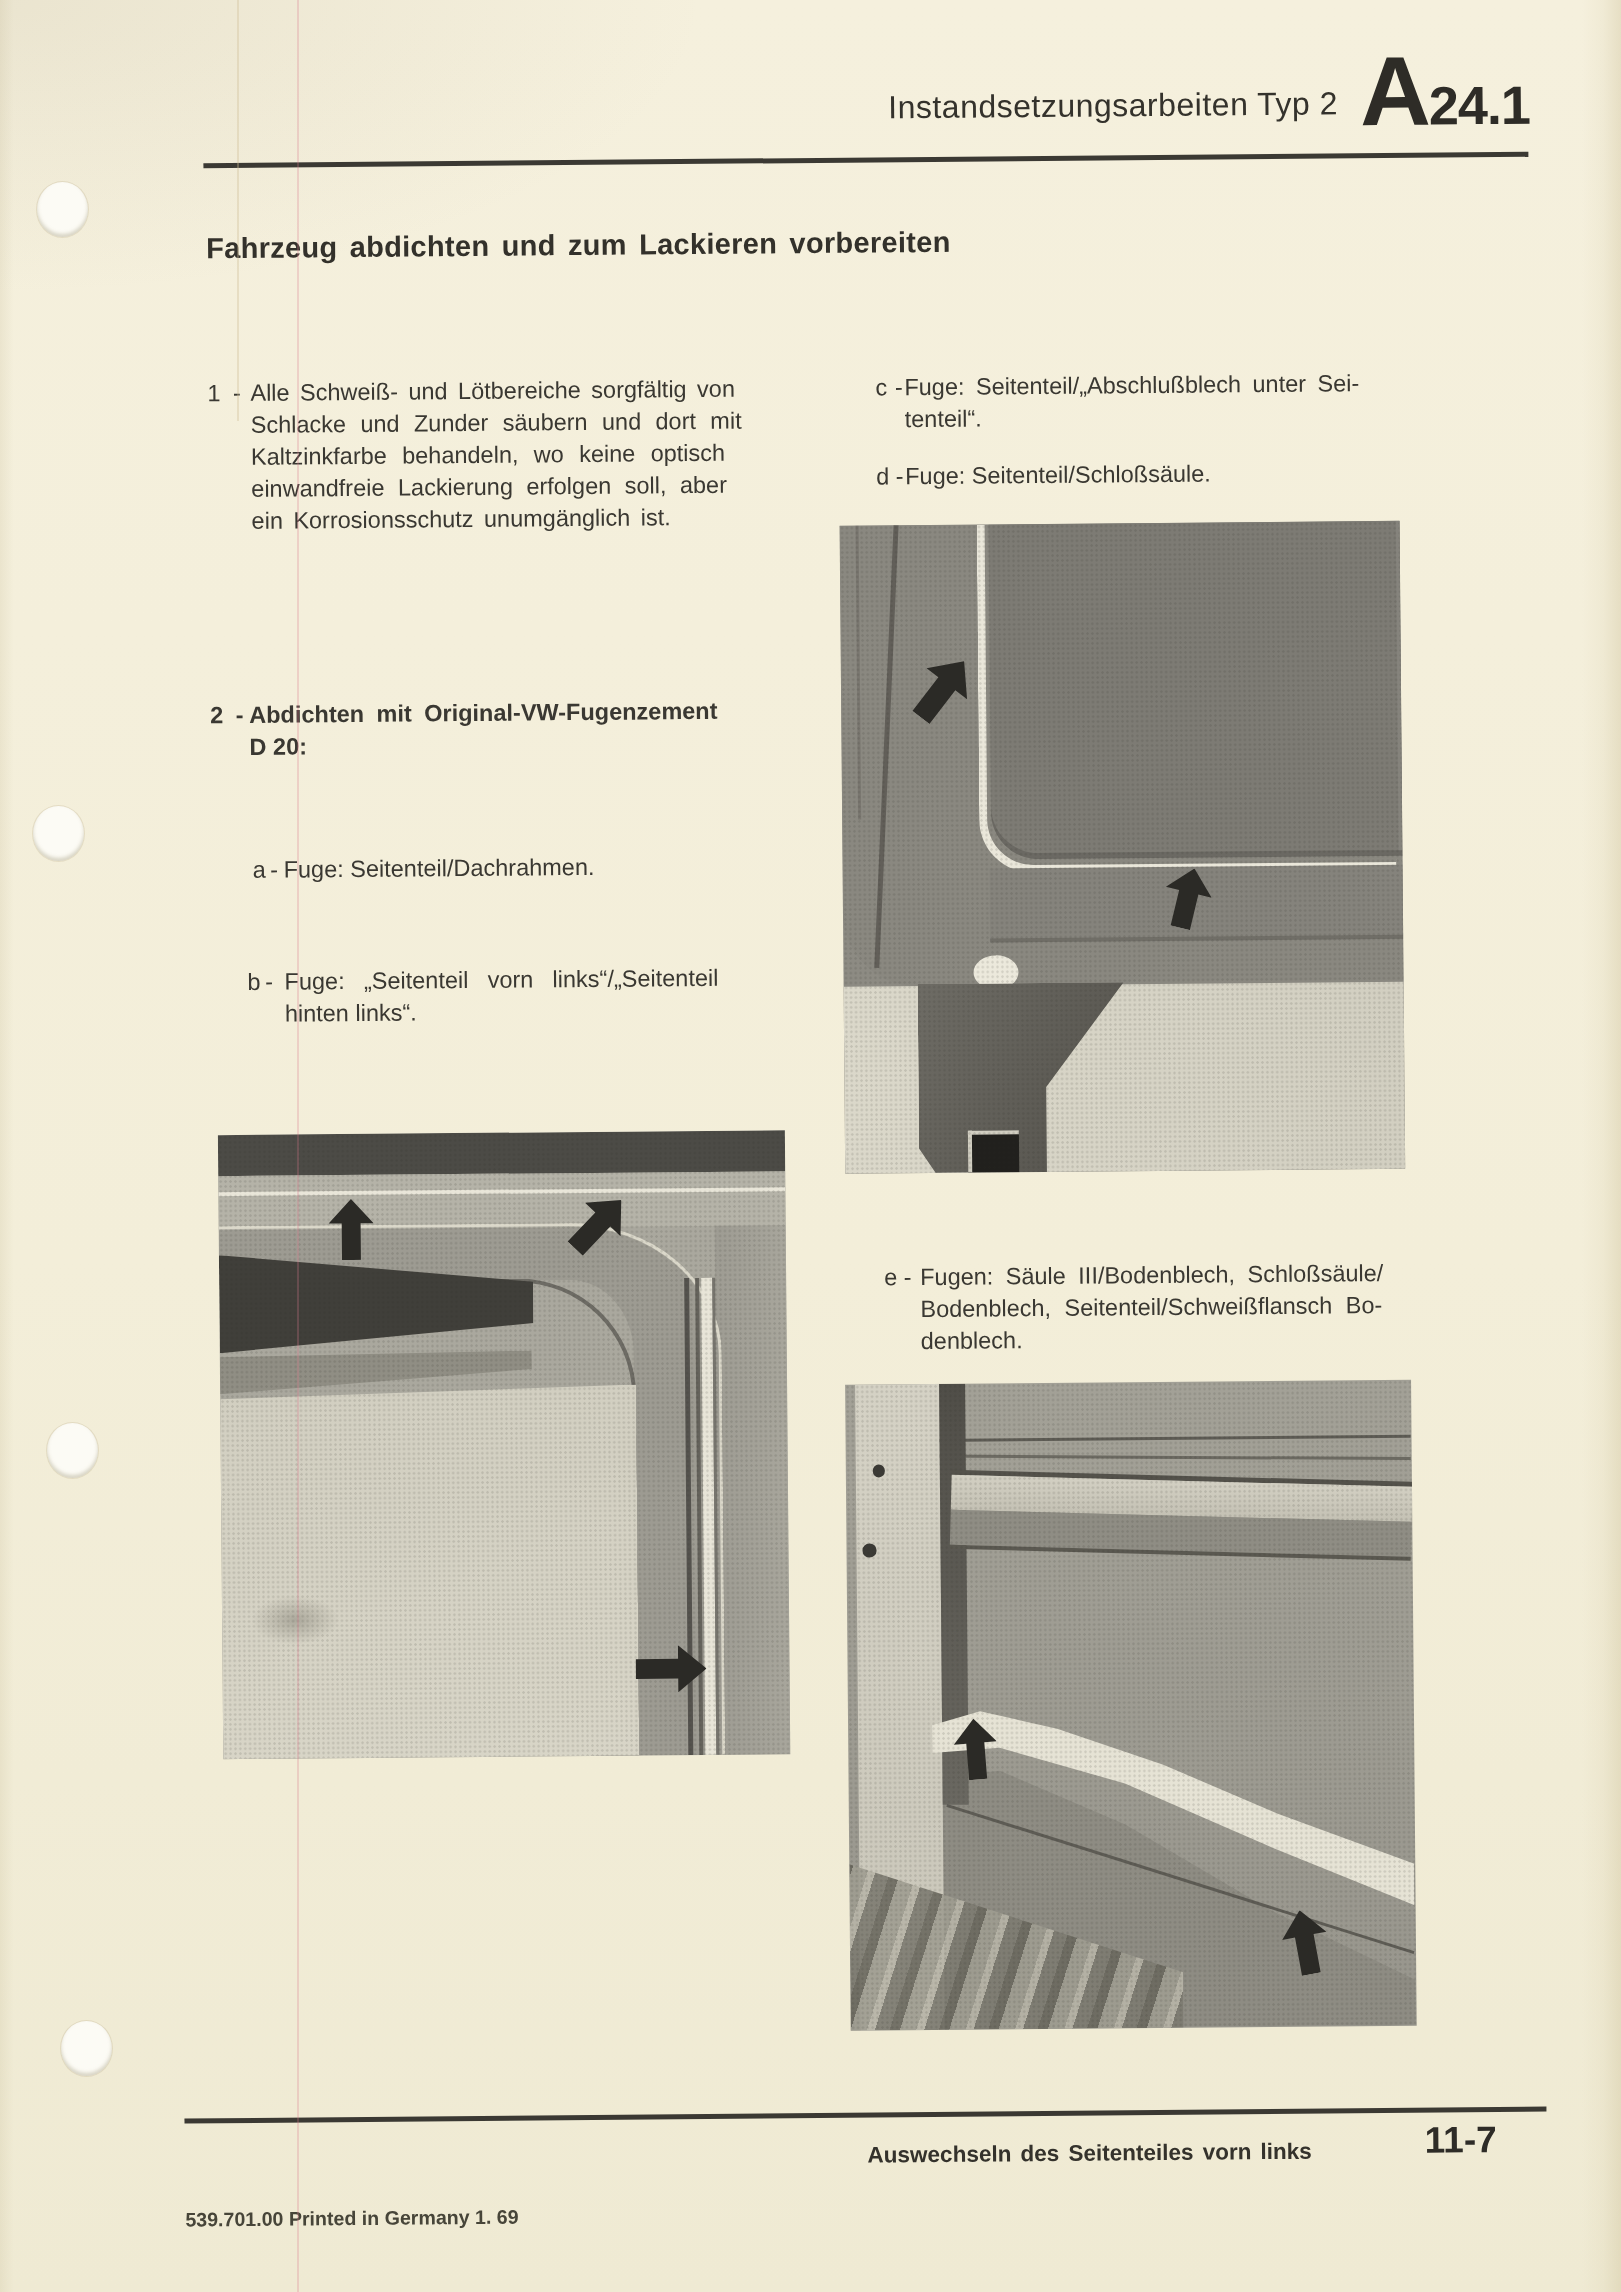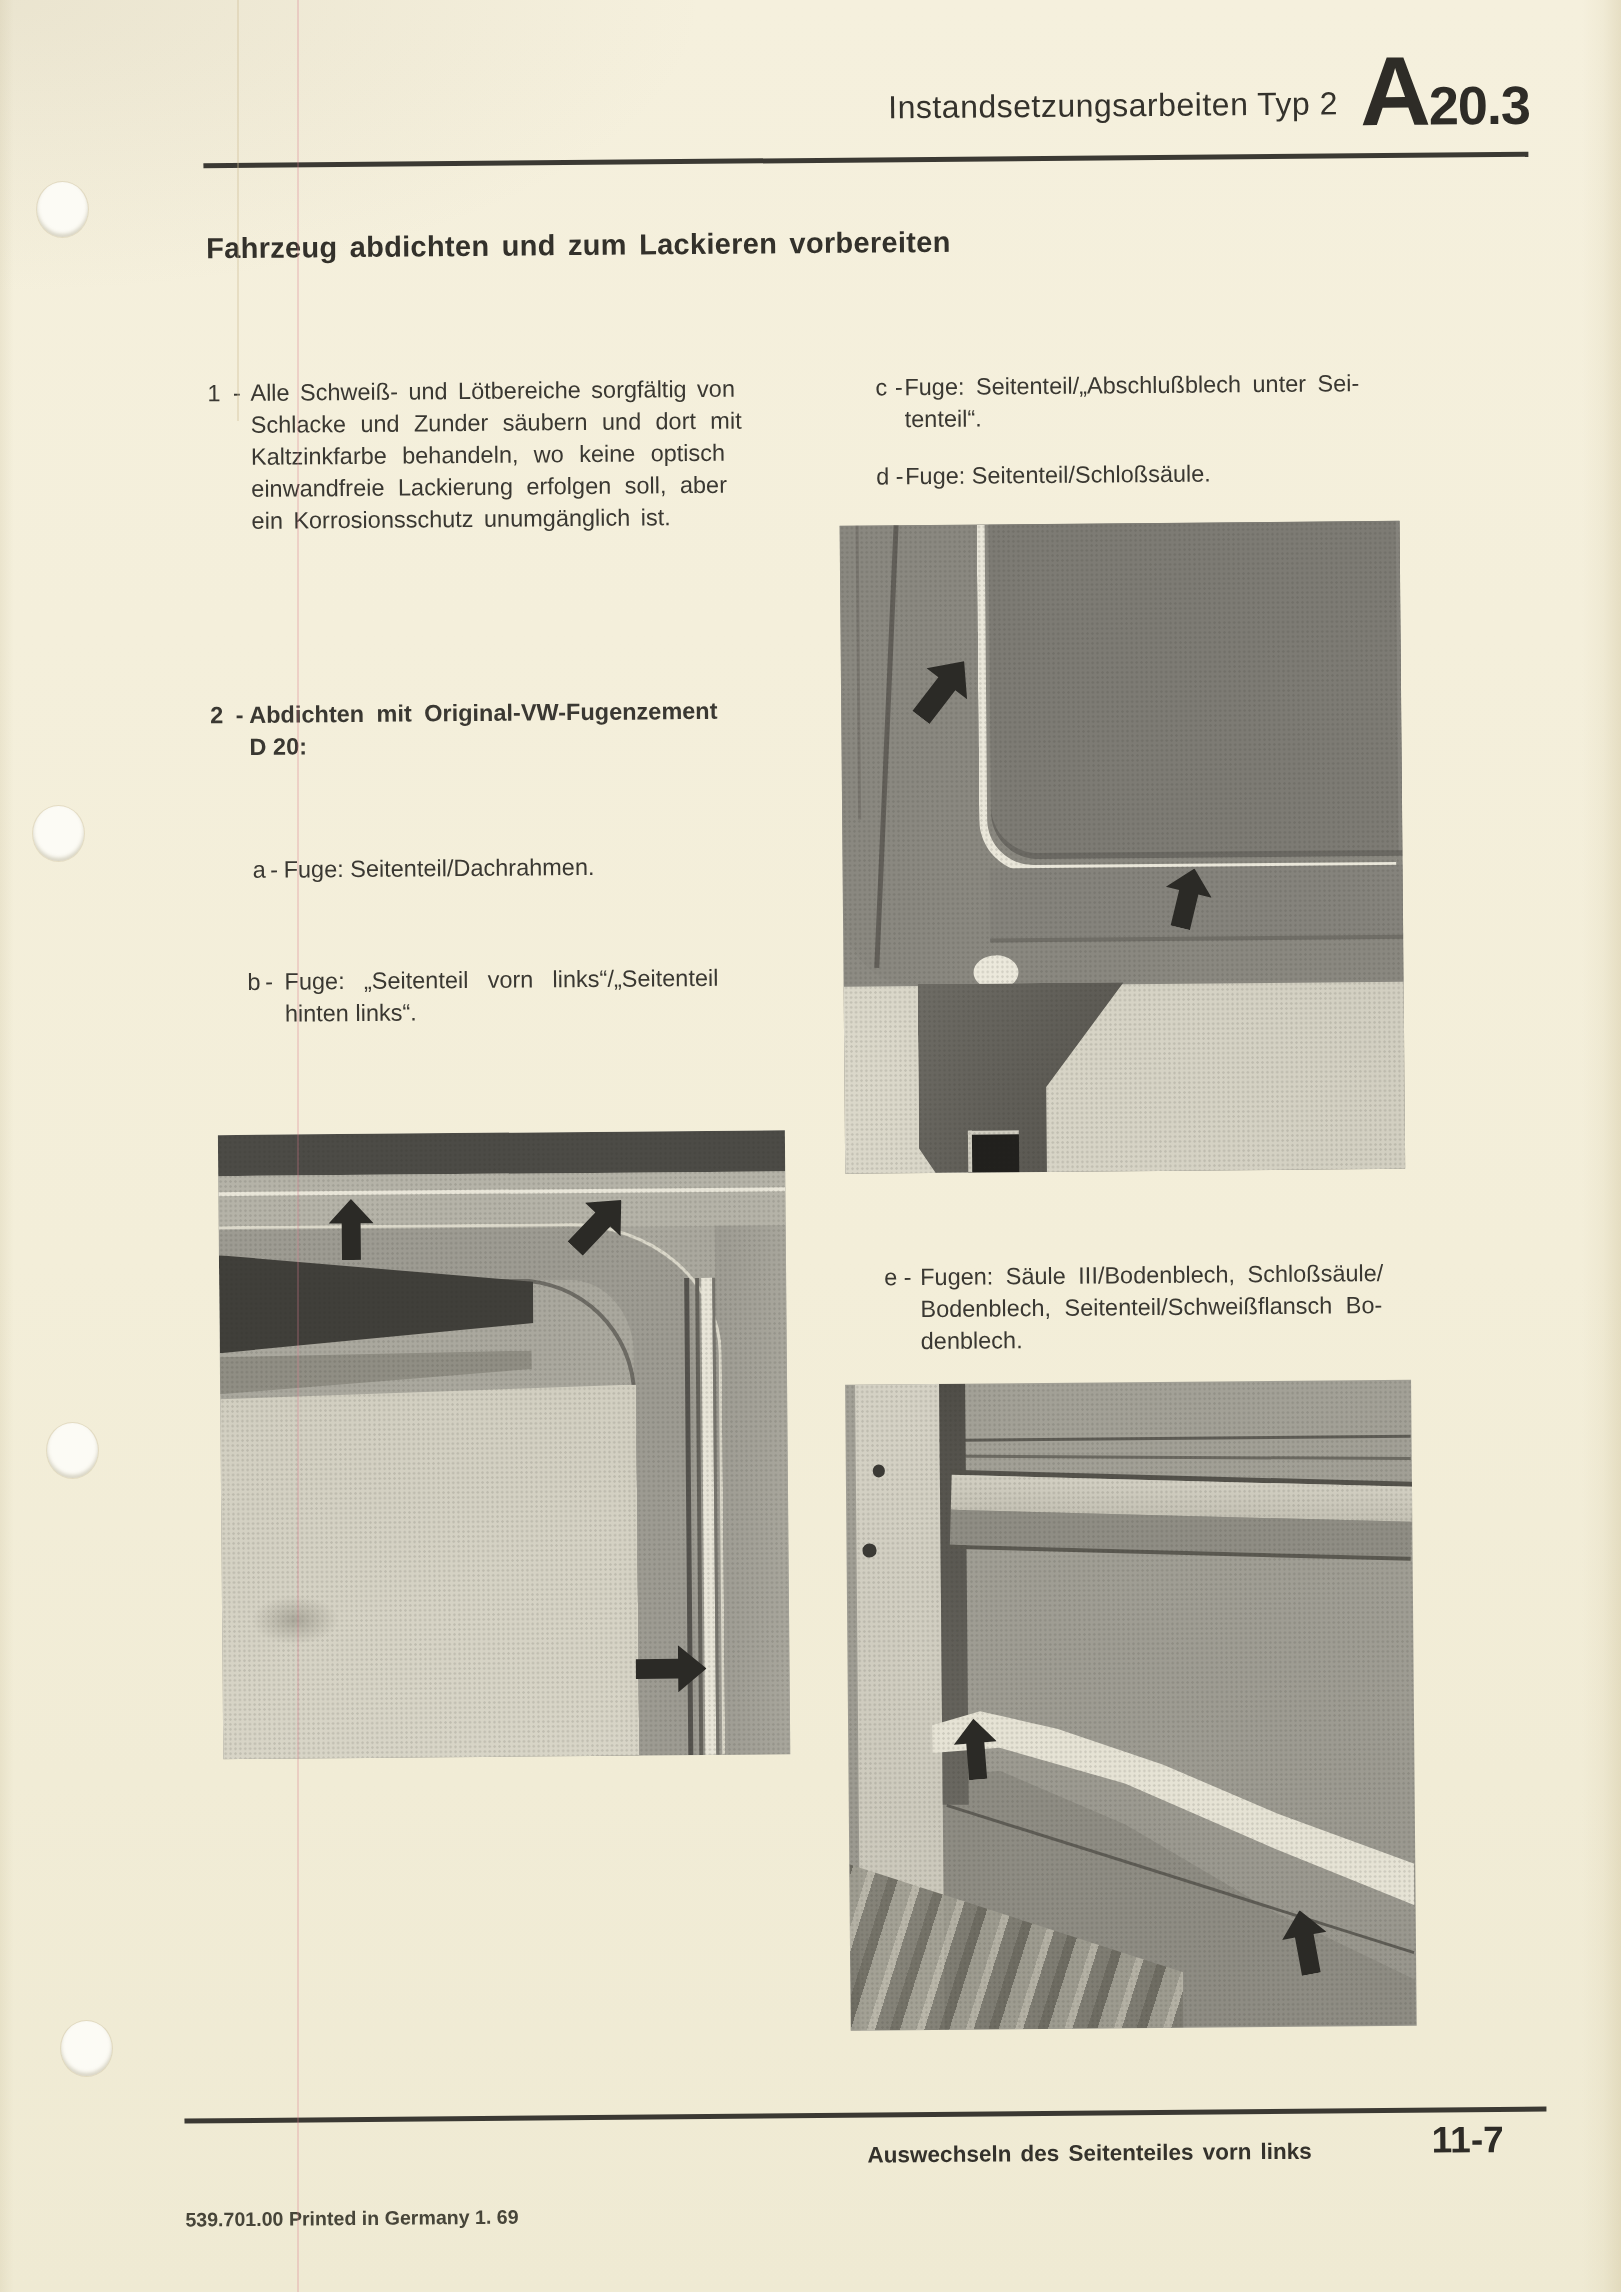--- a/index.html
+++ b/index.html
@@ -45,21 +45,21 @@
   #jointc{top:372px;left:882px;} #jointc .dash{left:19.6px;} #jointc .body{margin-left:29px;}
   #jointd{top:461px;left:882px;} #jointd .dash{left:19.6px;} #jointd .body{margin-left:29px;}
   #step2{top:694px;left:214px;}  #step2 .dash{left:25.5px;} #step2 .body{margin-left:39px;}
   #jointa{top:849px;left:255px;} #jointa .dash{left:17.6px;} #jointa .body{margin-left:31px;}
   #jointb{top:961px;left:249px;} #jointb .dash{left:17.6px;} #jointb .body{margin-left:37px;}
   #jointe{top:1262px;left:883px;}#jointe .dash{left:19.6px;} #jointe .body{margin-left:36px;}
 
   
   .ftr-rule{top:2113px;left:176px;width:1362px;height:4.9px;background:#3b3933;}
   .ftr-title{top:2143px;right:318px;font-size:22.5px;font-weight:700;word-spacing:2.9px;color:#34322c;}
-  .ftr-page{top:2125px;right:126px;font-size:37px;font-weight:700;color:#2e2c27;}
+  .ftr-page{top:2125px;right:133px;font-size:37px;font-weight:700;color:#2e2c27;}
   .imprint{top:2203px;left:176px;font-size:19.6px;font-weight:700;color:#474539;}
 
   
   .hole{position:absolute;width:51px;height:55px;border-radius:50%;
     background:#fcfbf5;
     box-shadow: inset 0 -2.9px 3.9px rgba(150,140,105,.35), 0 0 0 1px rgba(185,172,135,.28);}
 
   
   .crease-pink{top:0;left:297px;width:2px;height:2293px;background:rgba(216,118,140,.26);z-index:9;}
   .crease-soft{top:0;left:237px;width:2px;height:421px;background:rgba(205,188,150,.35);z-index:9;}
@@ -141,21 +141,21 @@
 </style>
 </head>
 <body>
 
 <div id="page">
   <div id="sheet">
 
     <div class="abs hdr-text noselect">Instandsetzungsarbeiten Typ 2</div>
     <div class="abs hdr-code noselect">
       <span class="big-a">A</span>
-        <span class="code-num">20.3</span>
+        <span class="code-num">24.1</span>
     </div>
     <div class="abs hdr-rule"></div>
 
     <div class="abs page-title noselect">Fahrzeug abdichten und zum Lackieren vorbereiten</div>
 
     <div class="titem" id="step1">
       <span class="lbl">1</span>
       <span class="dash">-</span>
       <span class="body">
         <div class="ln ws4">Alle Schweiß- und Lötbereiche sorgfältig von</div>

